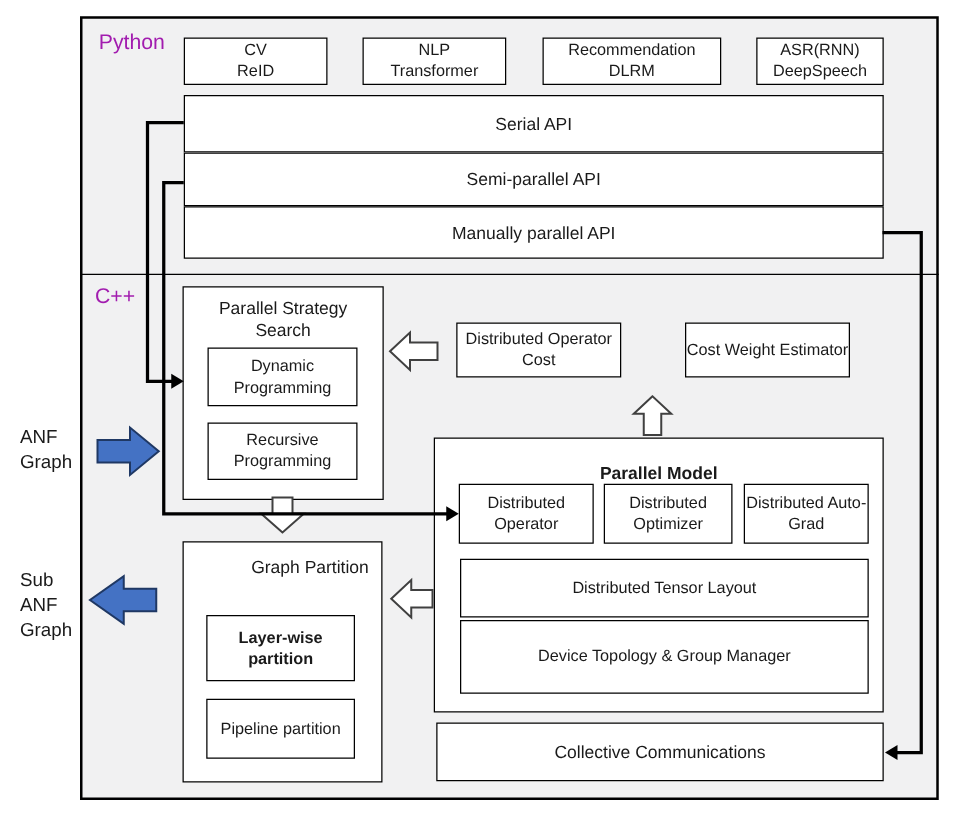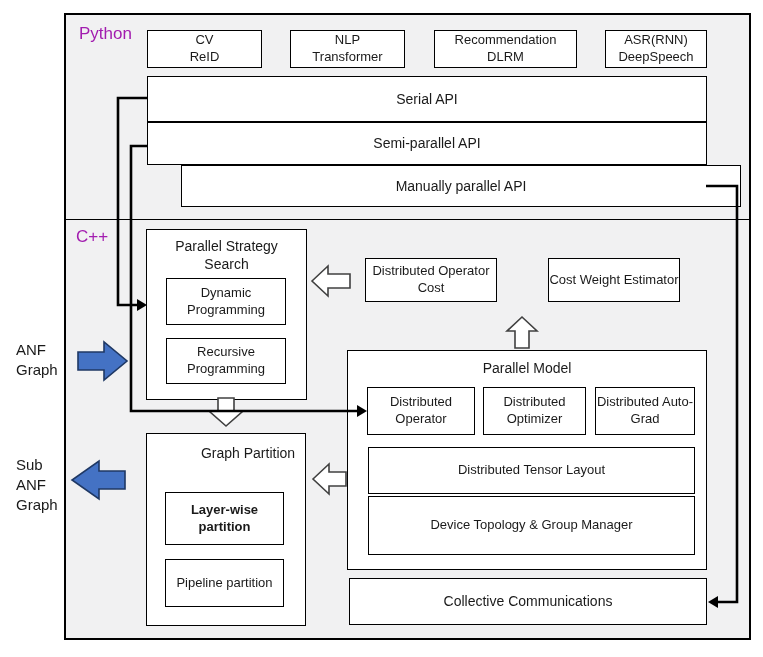--- a/index.html
+++ b/index.html
@@ -57,33 +57,33 @@
   </div>
   <div class="abs box" style="left:434px;top:30px;width:143px;height:38px;">
     <div>
         <div>Recommendation</div>
         <div>DLRM</div>
       </div>
   </div>
 
   <div class="abs box bar" style="left:147px;top:76px;width:560px;height:46px;">Serial API</div>
   <div class="abs box bar" style="left:147px;top:122px;width:560px;height:43px;">Semi-parallel API</div>
-  <div class="abs box bar" style="left:147px;top:165px;width:560px;height:42px;margin-left:34px;">Manually parallel API</div>
+  <div class="abs box bar" style="left:147px;top:165px;width:560px;height:42px;">Manually parallel API</div>
 
   <div class="abs box titled" style="left:146px;top:229px;width:161px;height:171px;">
     <div class="title" style="padding:8px 14px 0;">Parallel Strategy Search</div>
   </div>
   <div class="abs box" style="left:166px;top:278px;width:120px;height:47px;">Dynamic Programming</div>
   <div class="abs box" style="left:166px;top:338px;width:120px;height:46px;">Recursive Programming</div>
 
   <div class="abs box" style="left:365px;top:258px;width:132px;height:44px;">Distributed Operator Cost</div>
   <div class="abs box" style="left:548px;top:258px;width:132px;height:44px;">Cost Weight Estimator</div>
 
   <div class="abs box titled" style="left:347px;top:350px;width:360px;height:220px;">
-    <div class="title" style="padding-top:9px;">Parallel Model</div>
+    <div class="title" style="padding-top:19px;font-weight:bold;">Parallel Model</div>
   </div>
   <div class="abs box" style="left:367px;top:387px;width:108px;height:48px;">Distributed Operator</div>
   <div class="abs box" style="left:483px;top:387px;width:103px;height:48px;">Distributed Optimizer</div>
   <div class="abs box" style="left:595px;top:387px;width:100px;height:48px;">Distributed Auto-Grad</div>
   <div class="abs box" style="left:368px;top:447px;width:327px;height:47px;">Distributed Tensor Layout</div>
   <div class="abs box" style="left:368px;top:496px;width:327px;height:59px;">Device Topology &amp; Group Manager</div>
 
   <div class="abs box bar" style="left:349px;top:578px;width:358px;height:47px;">Collective Communications</div>
 
   <div class="abs box titled" style="left:146px;top:433px;width:160px;height:193px;">

